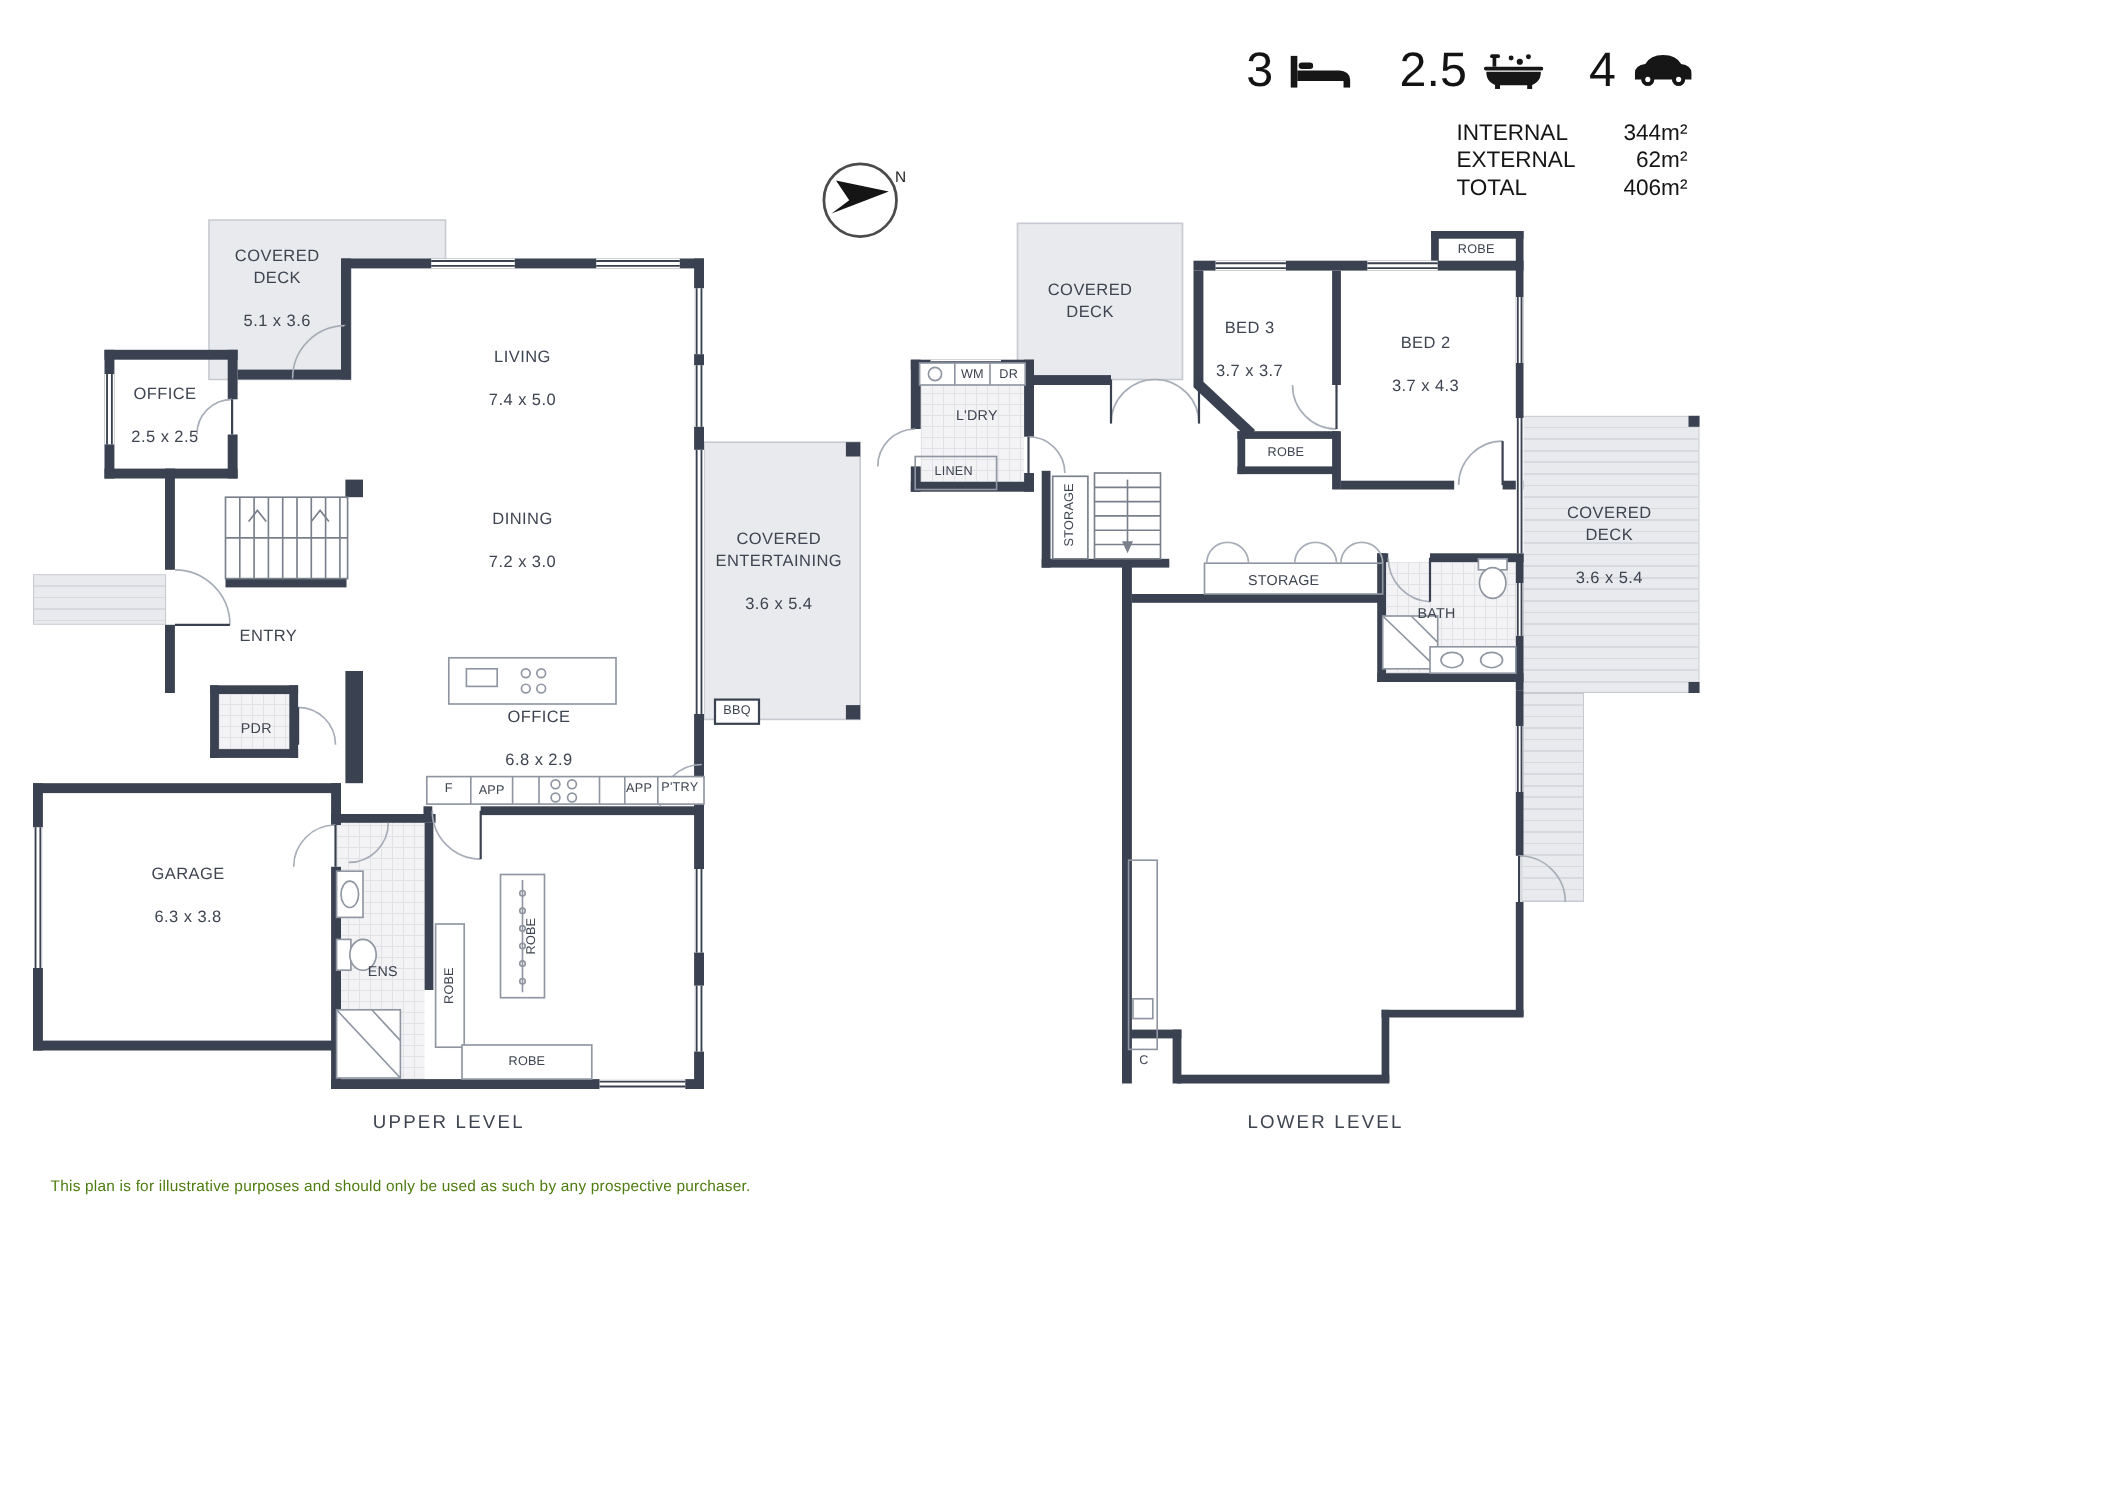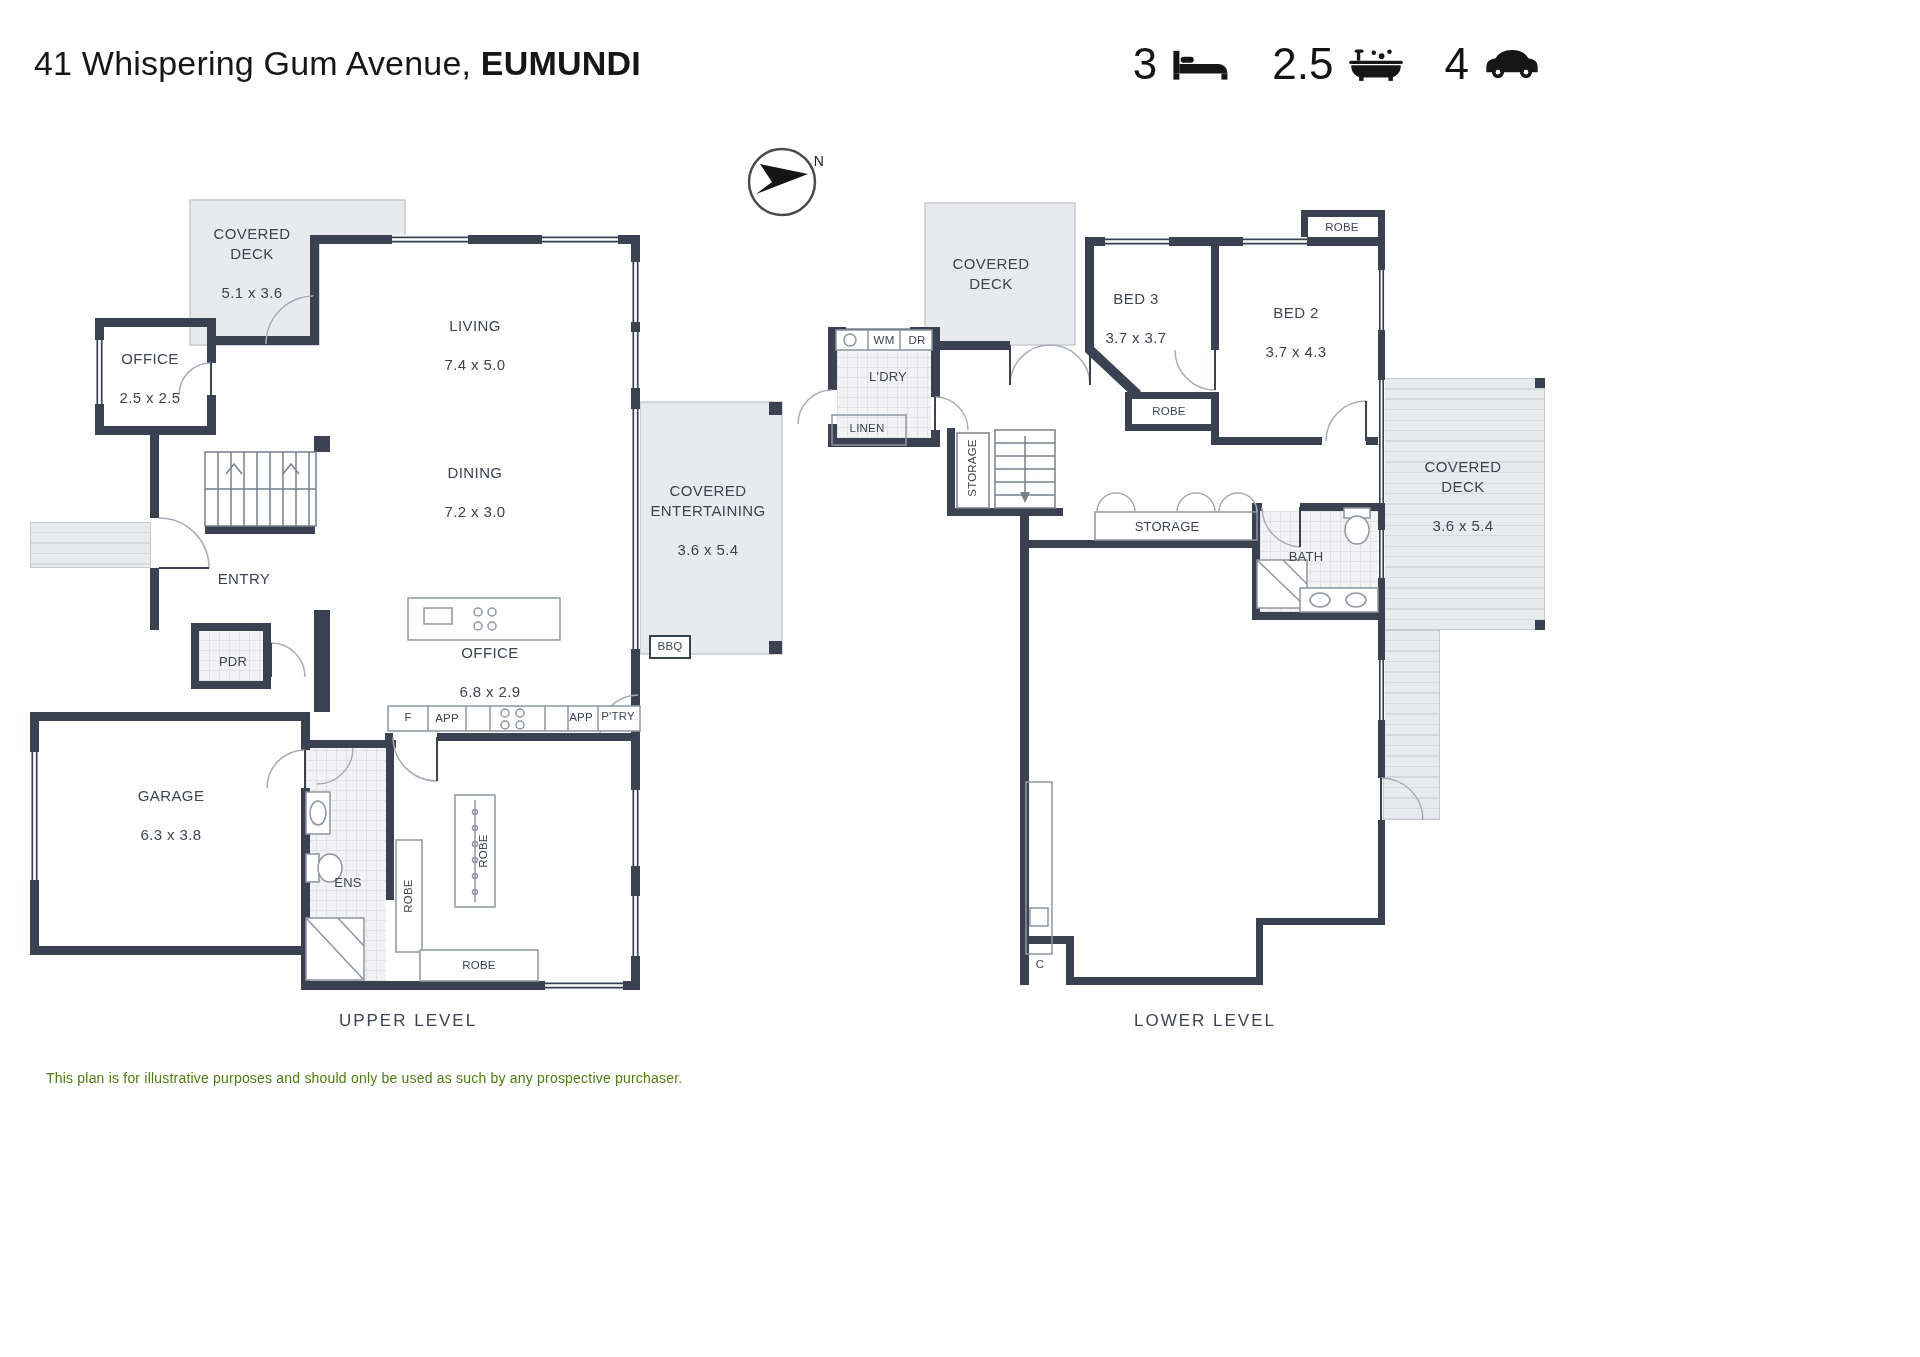--- a/index.html
+++ b/index.html
@@ -38,23 +38,20 @@
   .leaf{stroke:#3a4150;stroke-width:2}
   .stair{fill:none;stroke:#79808c;stroke-width:1.5}
   .bbq{fill:#fff;stroke:#3a4150;stroke-width:2}
   .icon{fill:#161616}
 </style>
 </head>
 <body>
 
 <div class="page">
 
-  <div class="title">
-    <span>41 Whispering Gum Avenue, </span><span class="bold">EUMUNDI</span>
-  </div>
 
   <div class="stats">
     <div class="stat">
       <span class="num">3</span>
       <svg width="58" height="36" viewBox="0 0 48 30">
         <rect class="icon" x="1" y="4" width="5" height="19"></rect>
         <rect class="icon" x="7" y="9" width="11" height="5" rx="2.5"></rect>
         <path class="icon" d="M6 15 h32 a8 7 0 0 1 8 7 v1 h-40 z"></path>
         <rect class="icon" x="1" y="23" width="5" height="5"></rect>
         <rect class="icon" x="41" y="23" width="5" height="5"></rect>
@@ -79,20 +76,34 @@
       <svg width="56" height="36" viewBox="0 0 48 28">
         <path class="icon" d="M2 16 q0 -6 8 -7 q4 -7 14 -7 q10 0 14 7 q8 1 8 7 v5 h-5 a5 5 0 0 1 -10 0 h-14 a5 5 0 0 1 -10 0 h-5 z"></path>
         <circle class="icon" cx="12" cy="21" r="5"></circle>
         <circle cx="12" cy="21" r="2" fill="#fff"></circle>
         <circle class="icon" cx="36" cy="21" r="5"></circle>
         <circle cx="36" cy="21" r="2" fill="#fff"></circle>
       </svg>
     </div>
   </div>
 
+  <div class="areas">
+    <div class="area-row">
+      <span>INTERNAL</span>
+      <span>344m²</span>
+    </div>
+    <div class="area-row">
+      <span>EXTERNAL</span>
+      <span>62m²</span>
+    </div>
+    <div class="area-row">
+      <span>TOTAL</span>
+      <span>406m²</span>
+    </div>
+  </div>
 
   <svg width="76" height="76" viewBox="0 0 76 76" style="position:absolute;left:744px;top:144px">
     <circle cx="38" cy="38" r="33" fill="#fff" stroke="#4b4b4b" stroke-width="2.5"></circle>
     <polygon points="64,30 12,50 28,38 16,20" fill="#151515"></polygon>
   </svg>
   <div class="lbl" style="left:819px;top:161px;font-size:14px;color:#222">N</div>
 
   <div class="tile" style="left:199px;top:631px;width:64px;height:50px"></div>
   <div class="tile" style="left:306px;top:748px;width:80px;height:233px"></div>
   <div class="tile" style="left:837px;top:336px;width:94px;height:102px"></div>

